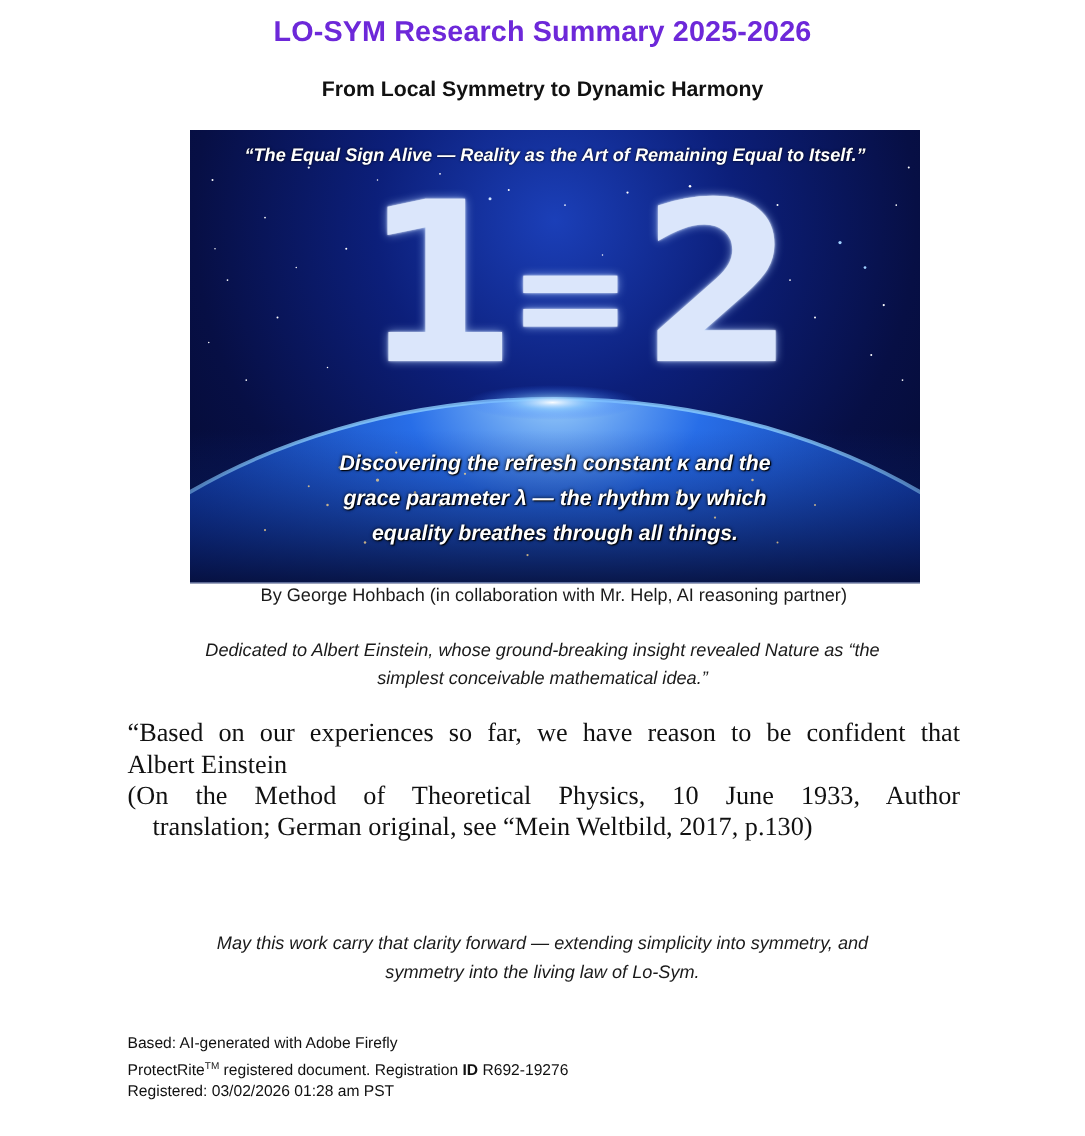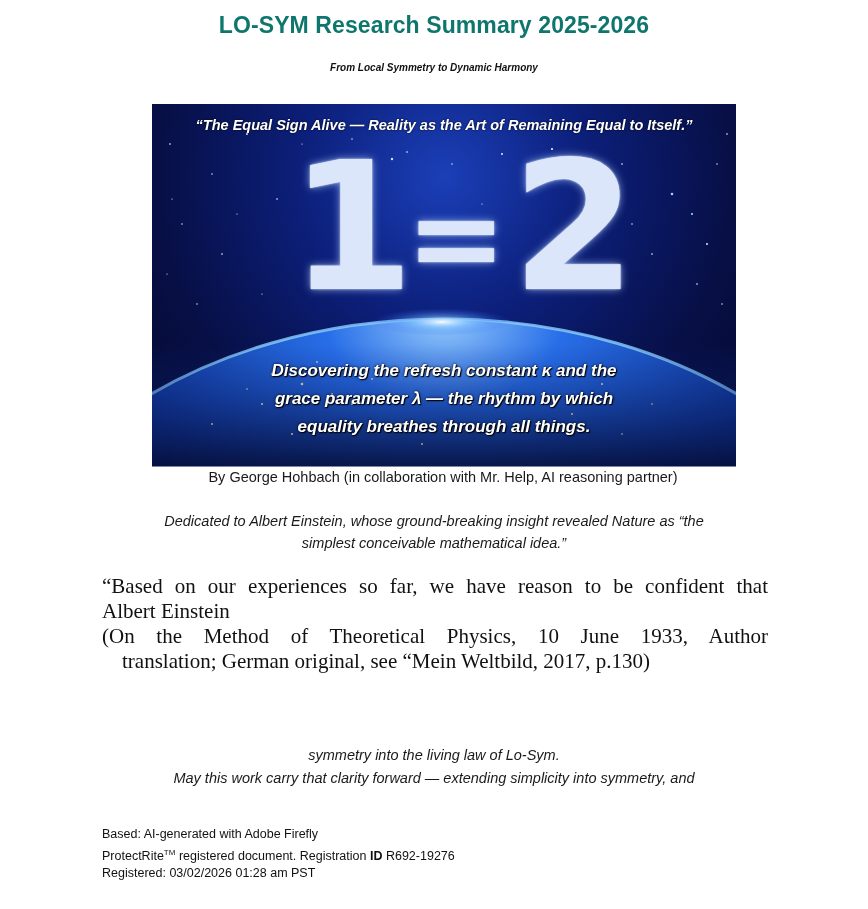--- a/index.html
+++ b/index.html
@@ -16,30 +16,29 @@
       color: #111111;
     }
     .title {
       position: absolute;
       left: 0; right: 0;
       top: 12px;
       text-align: center;
       font-size: 23px;
       font-weight: bold;
       letter-spacing: 0.1px;
-      color: #0f766e;
+      color: #6d28d9;
     }
     .subtitle {
       position: absolute;
       left: 0; right: 0;
       top: 62px;
       text-align: center;
-      font-size: 10px;
-      font-weight: bold;
-      font-style: italic;
+      font-size: 17px;
+      font-weight: bold;
       color: #111;
     }
     .cover {
       position: absolute;
       left: 152px;
       top: 104px;
       width: 584px;
       height: 362px;
       overflow: hidden;
       background: radial-gradient(ellipse at 50% 20%, #1b3fb8 0%, #0c1f7a 35%, #070f45 70%, #040a2e 100%);
@@ -255,21 +254,21 @@
 </div>
 
 <div class="einstein">
   <div class="q">“Based on our experiences so far, we have reason to be confident that</div>
   <div>Albert Einstein</div>
   <div class="src">(On the Method of Theoretical Physics, 10 June 1933, Author</div>
   <div class="src-last">translation; German original, see “Mein Weltbild, 2017, p.130)</div>
 </div>
 
 <div class="closing">
+  <div>May this work carry that clarity forward — extending simplicity into symmetry, and</div>
   <div>symmetry into the living law of Lo-Sym.</div>
-  <div>May this work carry that clarity forward — extending simplicity into symmetry, and</div>
 </div>
 
 <div class="footer">
   <div>Based: AI-generated with Adobe Firefly</div>
   <div><span>ProtectRite</span><sup>TM</sup><span> registered document. Registration </span><b>ID</b><span> R692-19276</span></div>
   <div>Registered: 03/02/2026 01:28 am PST</div>
 </div>
 
 </body></html>

